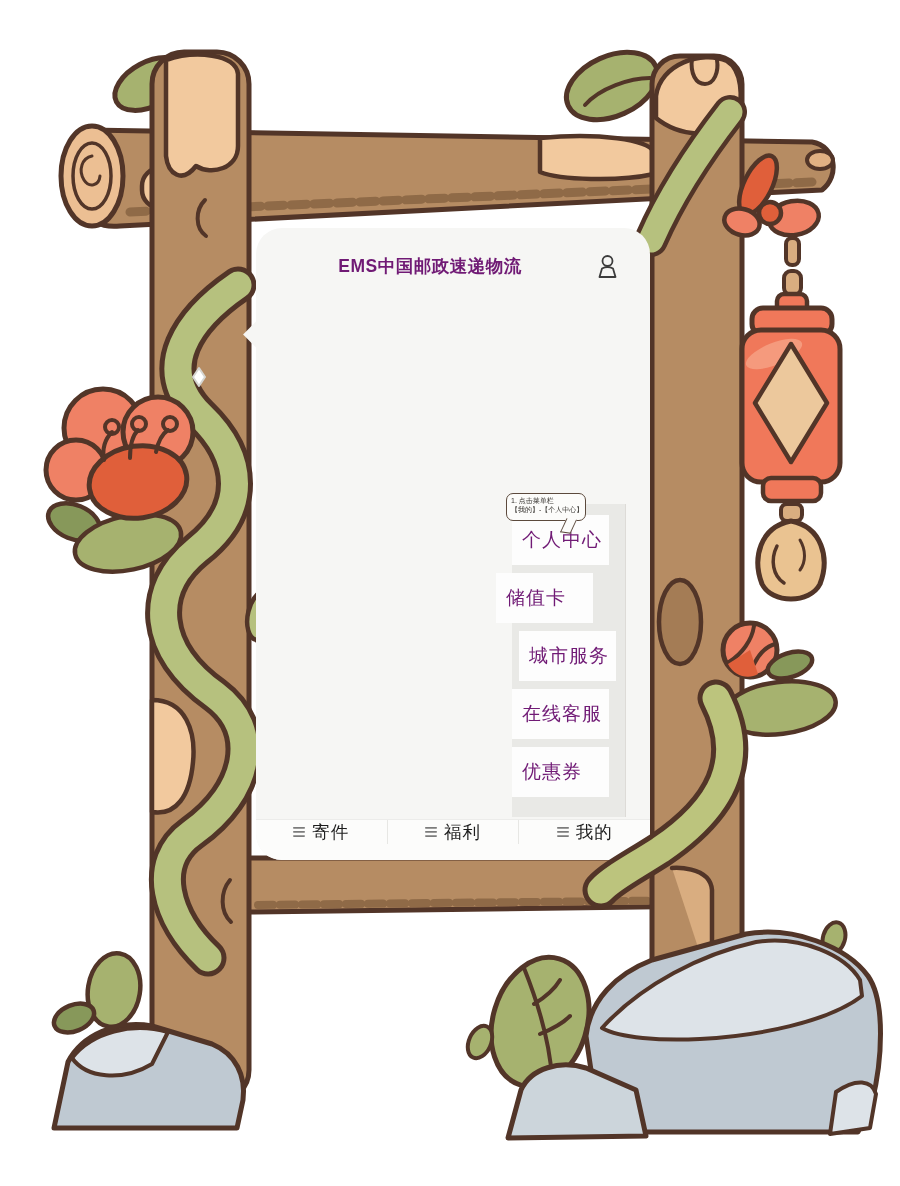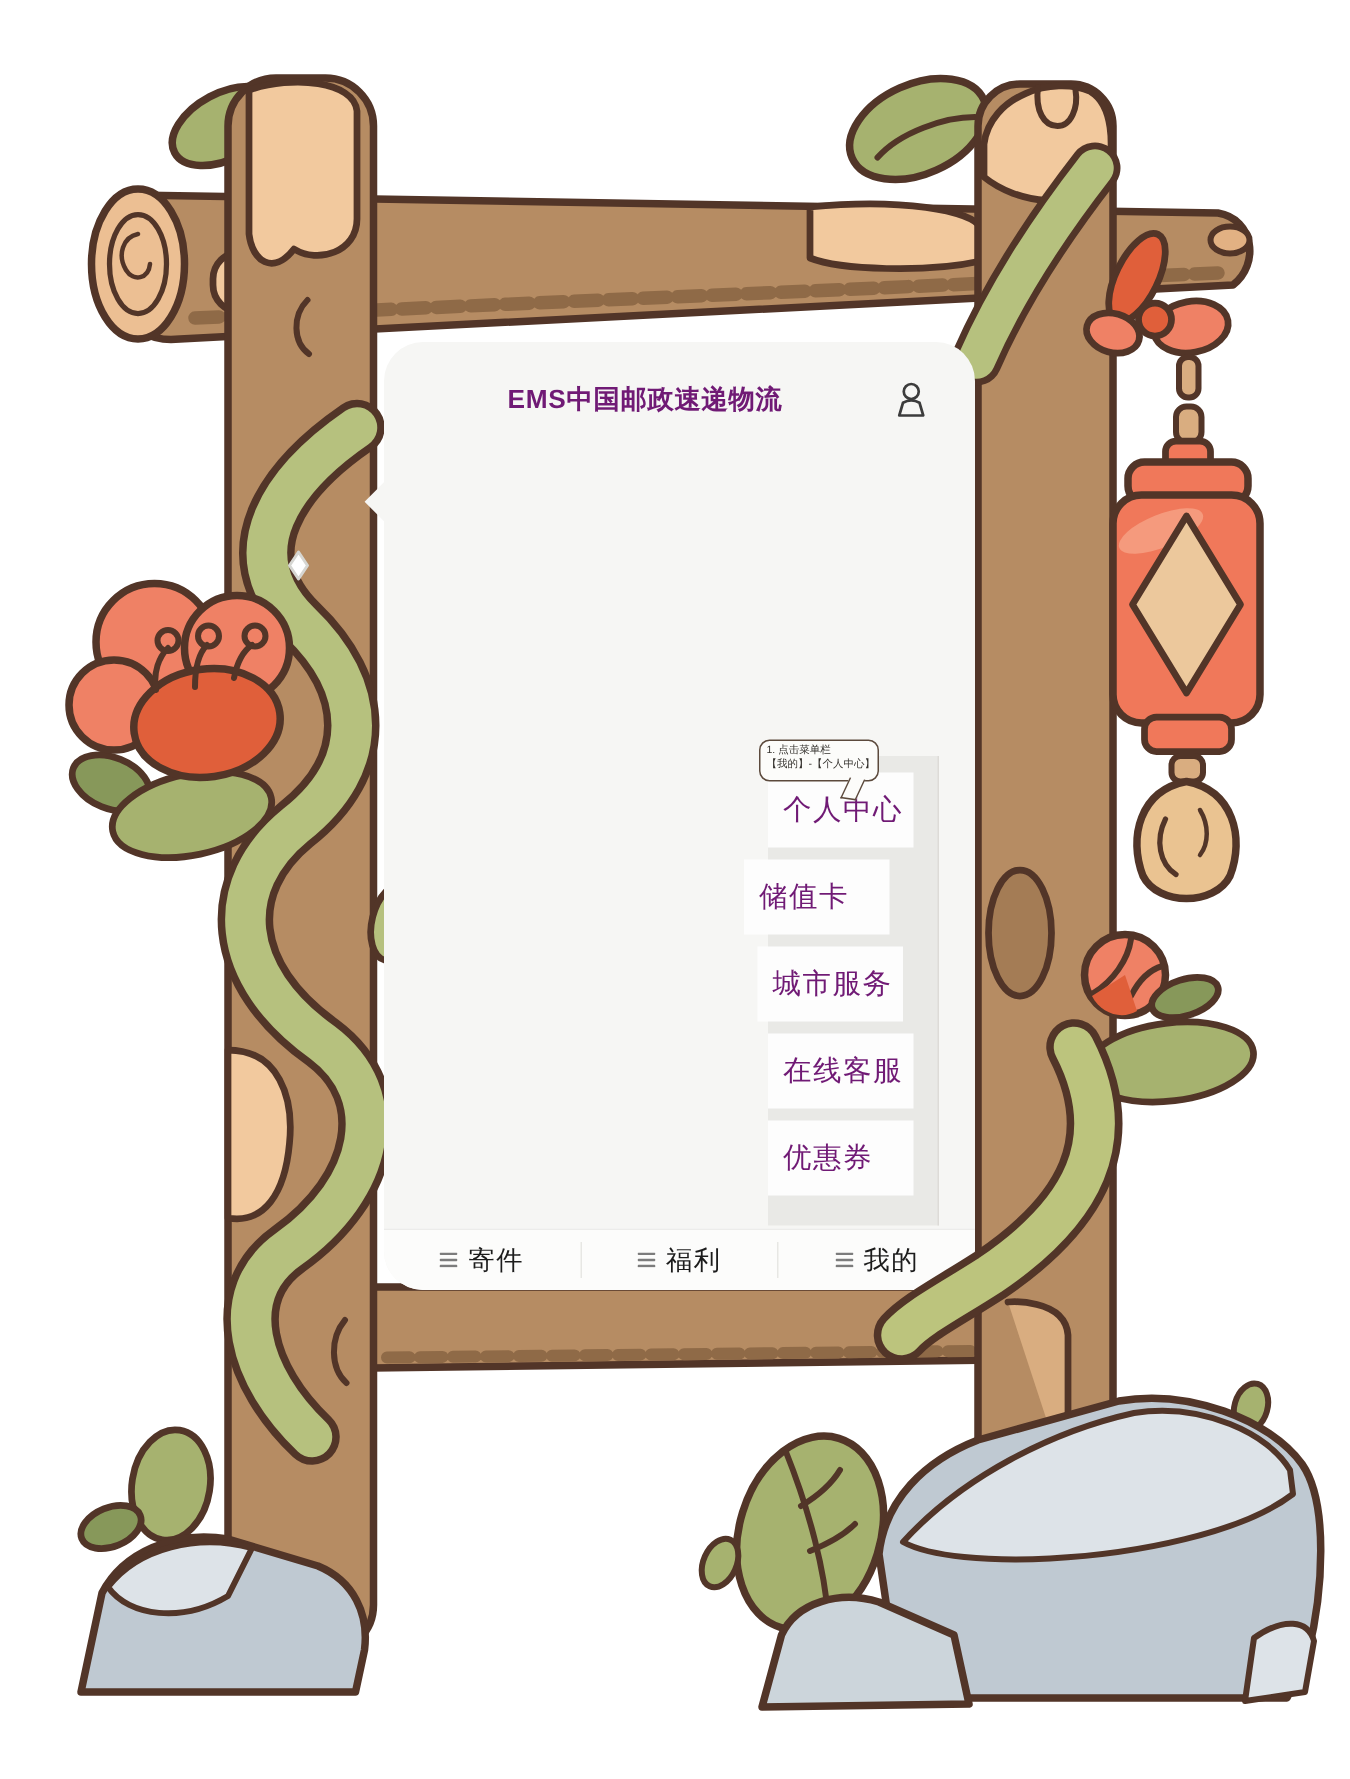--- a/index.html
+++ b/index.html
@@ -49,21 +49,21 @@
   .tip-tail{
     position:absolute;left:56px;top:25px;width:9px;height:13px;
     background:#fcfcfa;border-right:1.5px solid #5c4a3d;border-left:1.5px solid #5c4a3d;
     transform:skewX(-18deg) rotate(8deg);border-bottom:1.5px solid #5c4a3d;
   }
 
   
   .tabbar{
     position:absolute;left:0;right:0;bottom:0;height:40px;background:#fcfcfb;
     border-top:1px solid #ececea;border-radius:0 0 26px 26px;
-    display:flex;align-items:center;
+    display:flex;align-items:flex-start;
   }
   .tab{
     flex:1;display:flex;align-items:center;justify-content:center;gap:7px;
     font-size:17.5px;font-weight:500;color:#1c1c1c;letter-spacing:1px;
   }
   .tab + .tab{border-left:1px solid #e7e7e4;}
   .menu-lines{width:12px;height:10px;display:inline-block;}
 </style>
 </head>
 <body>
@@ -199,21 +199,21 @@
         <path d="M2.5,23 L5,14.5 C8.5,12.6 12.5,12.6 16,14.5 L18.5,23 Z"></path>
       </g>
     </svg>
   </div>
 
   <div class="chat-area"></div>
 
   <div class="menu-pop"></div>
   <div class="menu-item mi0" style="position:absolute;left:256px;top:287px;">个人中心</div>
   <div class="menu-item mi1" style="position:absolute;left:240px;top:345px;">储值卡</div>
-  <div class="menu-item mi2" style="position:absolute;left:249px;top:403px;text-align:center;">城市服务</div>
+  <div class="menu-item mi2" style="position:absolute;left:263px;top:403px;text-align:center;">城市服务</div>
   <div class="menu-item mi3" style="position:absolute;left:256px;top:461px;">在线客服</div>
   <div class="menu-item mi4" style="position:absolute;left:256px;top:519px;">优惠券</div>
 
   <div class="tip">
     <div class="tip-line">1. 点击菜单栏</div>
     <div class="tip-line">【我的】-【个人中心】</div>
     <div class="tip-tail"></div>
   </div>
 
   <div class="tabbar">

